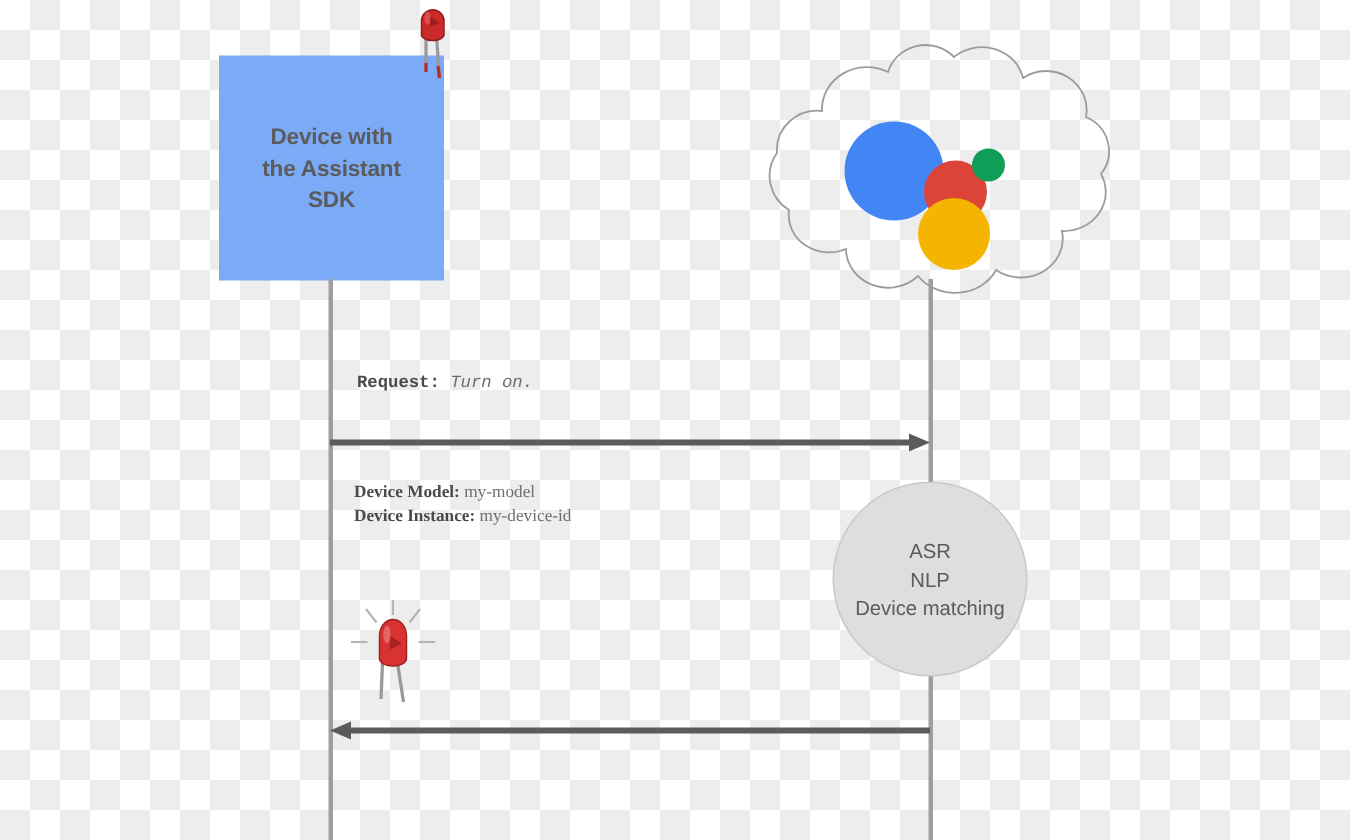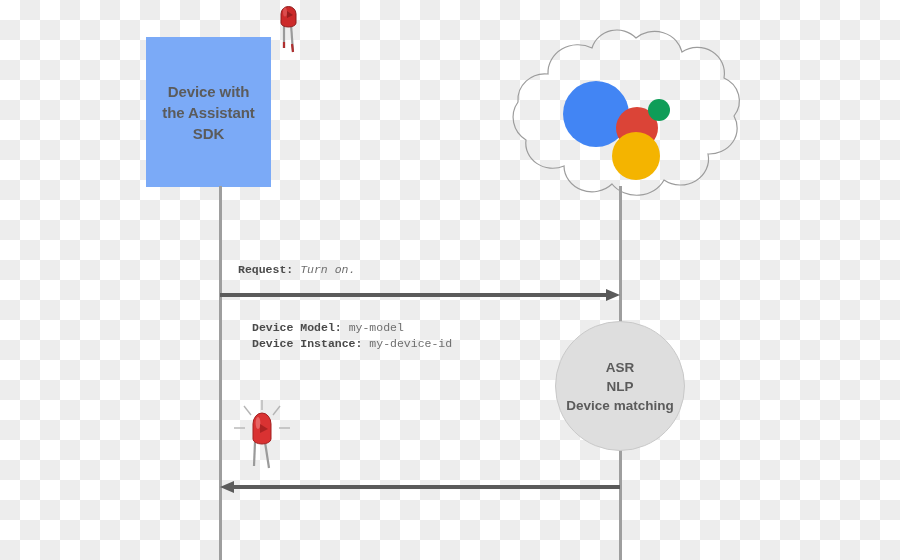--- a/index.html
+++ b/index.html
@@ -22,21 +22,21 @@
       linear-gradient(45deg, #ededed 25%, transparent 25%, transparent 75%, #ededed 75%, #ededed);
     background-size: 40px 40px;
     background-position: 0 0, 20px 20px;
   }
 
   
   #device-box {
     position: absolute;
     left: 146px;
     top: 37px;
-    width: 125px;
+    width: 150px;
     height: 150px;
     background: #7baaf7;
     display: flex;
     align-items: center;
     justify-content: center;
   }
   #device-box .box-label {
     color: #5b5b5b;
     font-size: 15px;
     line-height: 21px;
@@ -83,43 +83,42 @@
     left: 555px;
     top: 321px;
     width: 130px;
     height: 130px;
     border-radius: 50%;
     background: #dedede;
     border: 1px solid #c9c9c9;
     display: flex;
     align-items: center;
     justify-content: center;
-    font-weight: bold;
   }
   #asr-circle .circle-label {
     color: #5b5b5b;
     font-size: 13.5px;
     line-height: 19px;
     text-align: center;
     white-space: pre-line;
   }
 
   
   .mono {
     position: absolute;
     font-family: "Liberation Mono", "DejaVu Sans Mono", monospace;
     font-size: 11.5px;
     line-height: 16px;
     color: #6e6e6e;
     white-space: pre;
   }
   .mono b { font-weight: 700; color: #4a4a4a; }
   .mono i { font-style: italic; }
-  #txt-request  { left: 238px; top: 262px; }
-  #txt-meta     { left: 252px; top: 320px; }
+  #txt-request  { left: 238px; top: 248px; }
+  #txt-meta     { left: 236px; top: 320px; font-family: Liberation Serif, serif; }
   #txt-response { left: 0px; top: 459px; width: 605px; text-align: right; }
   #txt-trait    { left: 0px; top: 509px; width: 605px; text-align: right; }
 
   
   #cloud { position: absolute; left: 496px; top: 22px; width: 256px; height: 178px; }
   #cloud svg { display: block; }
 
   
   .led { position: absolute; }
   .led svg { display: block; }

